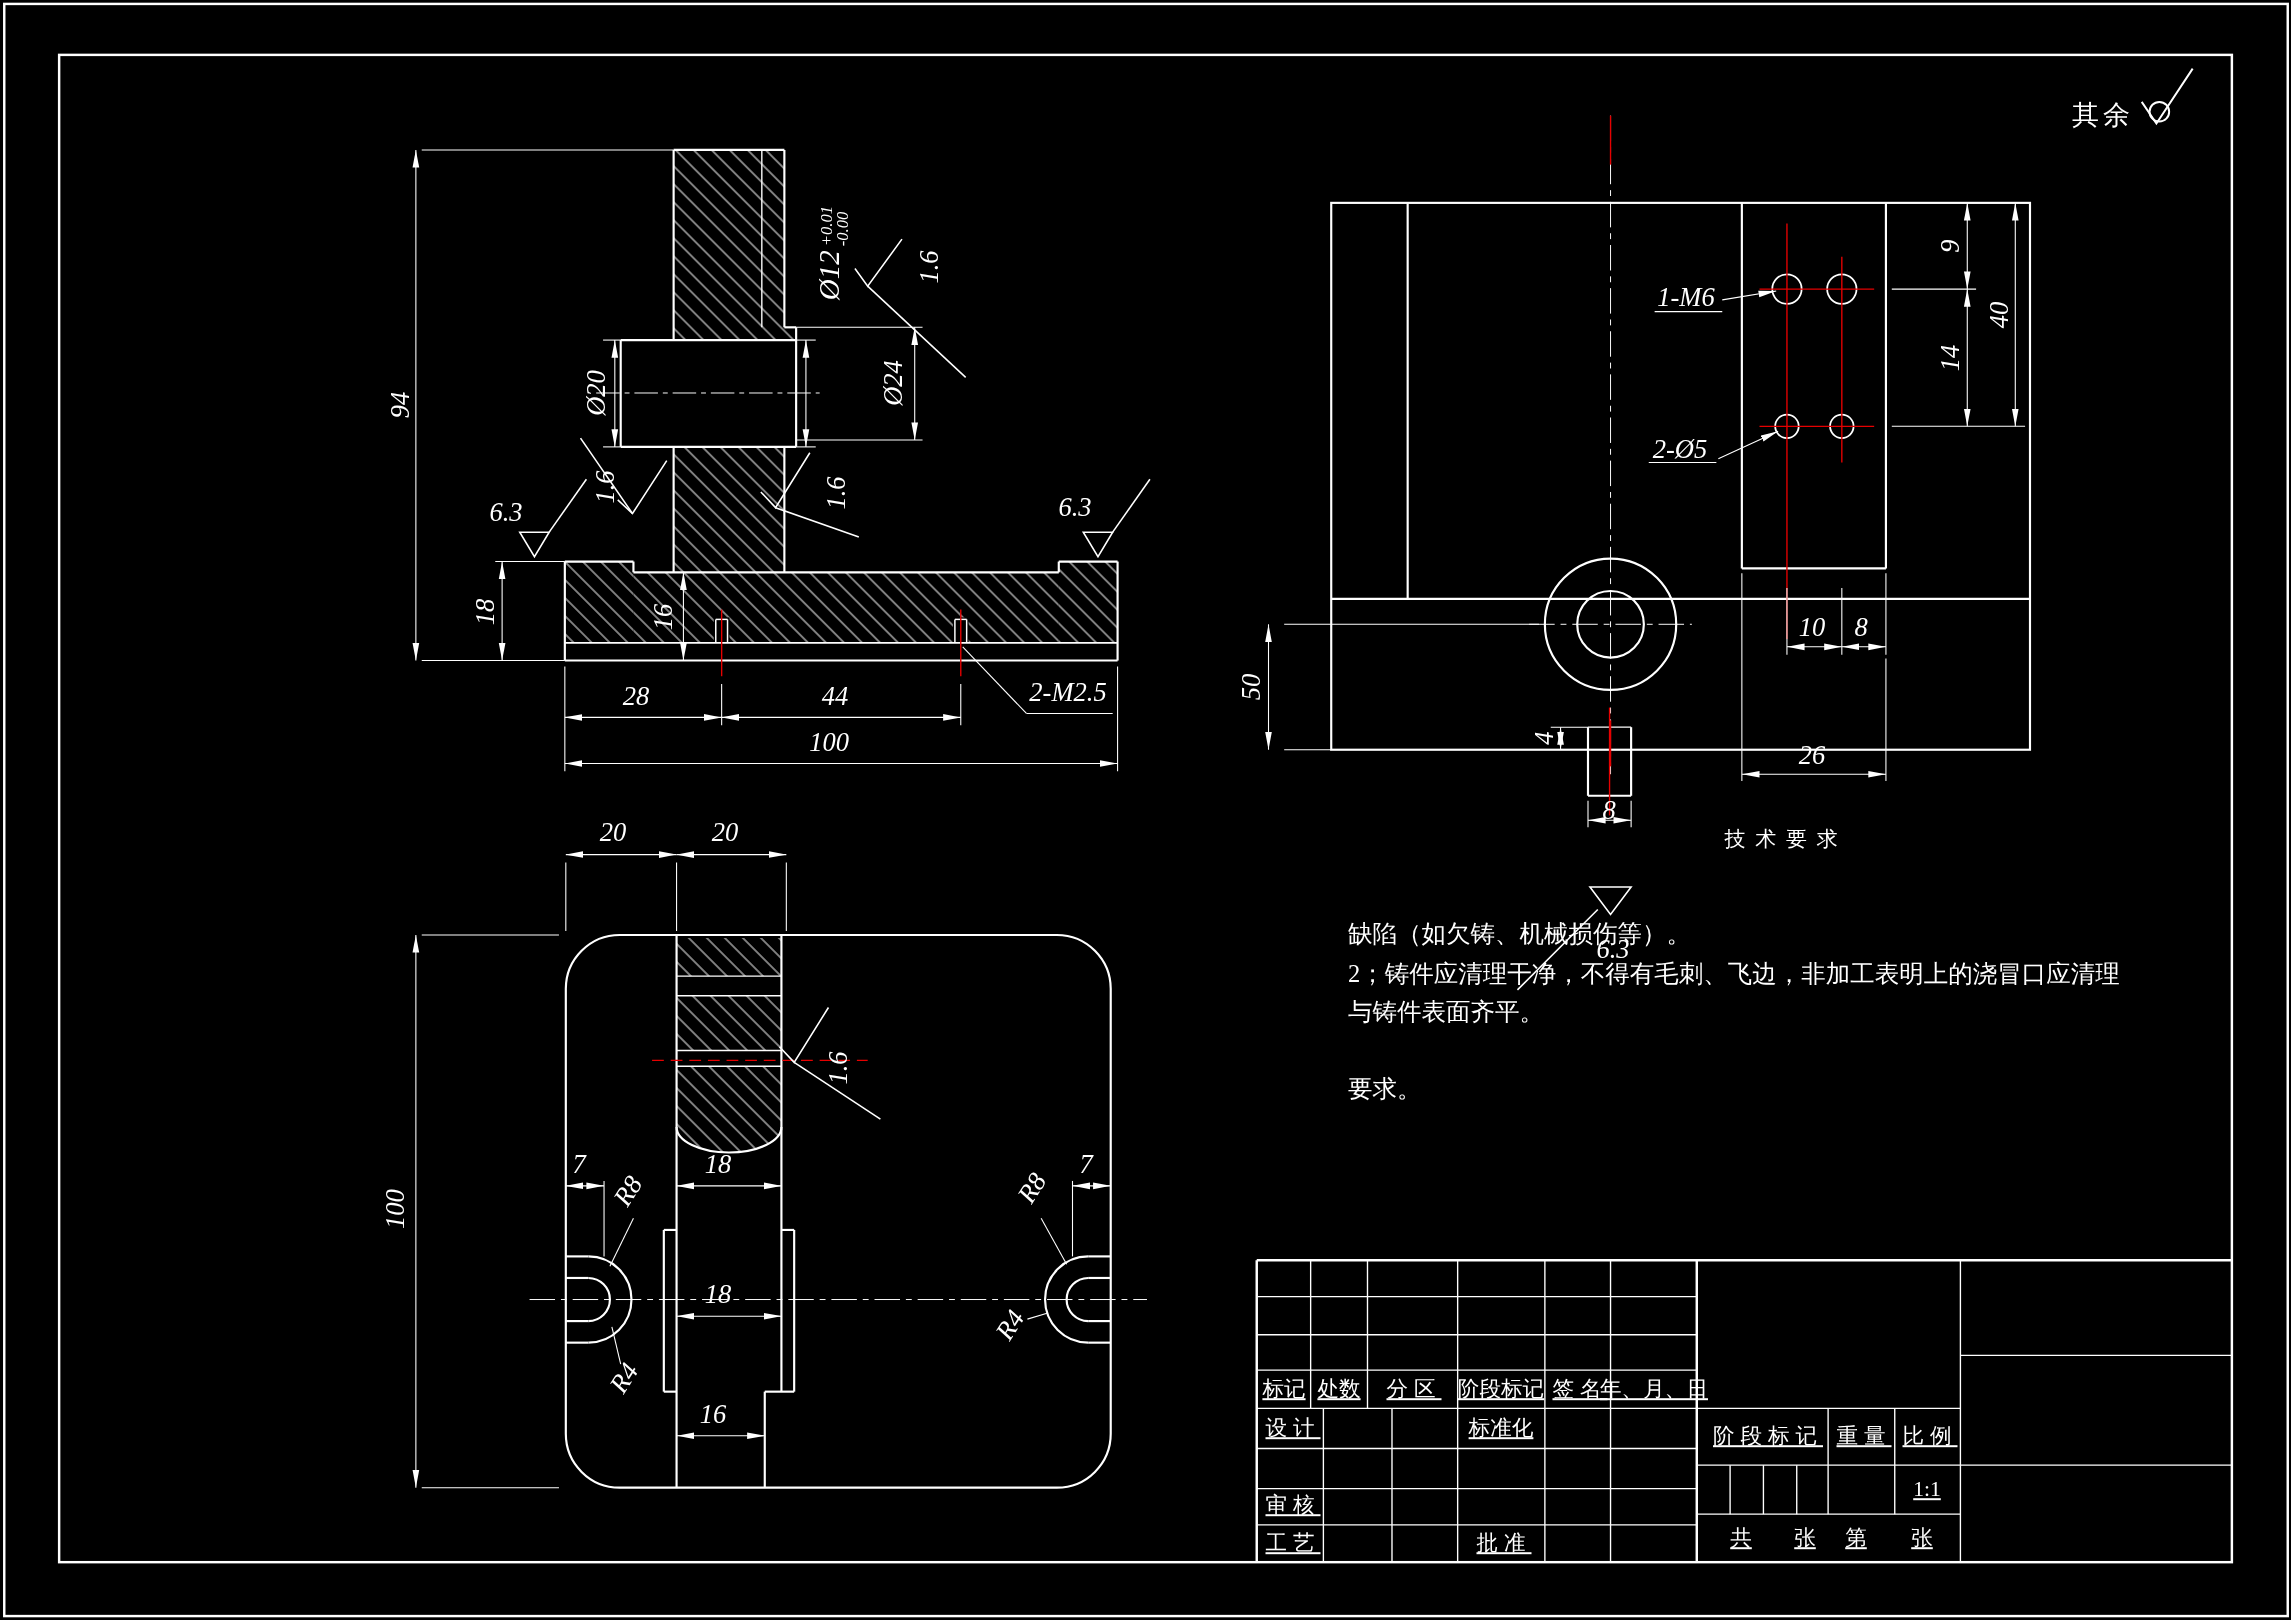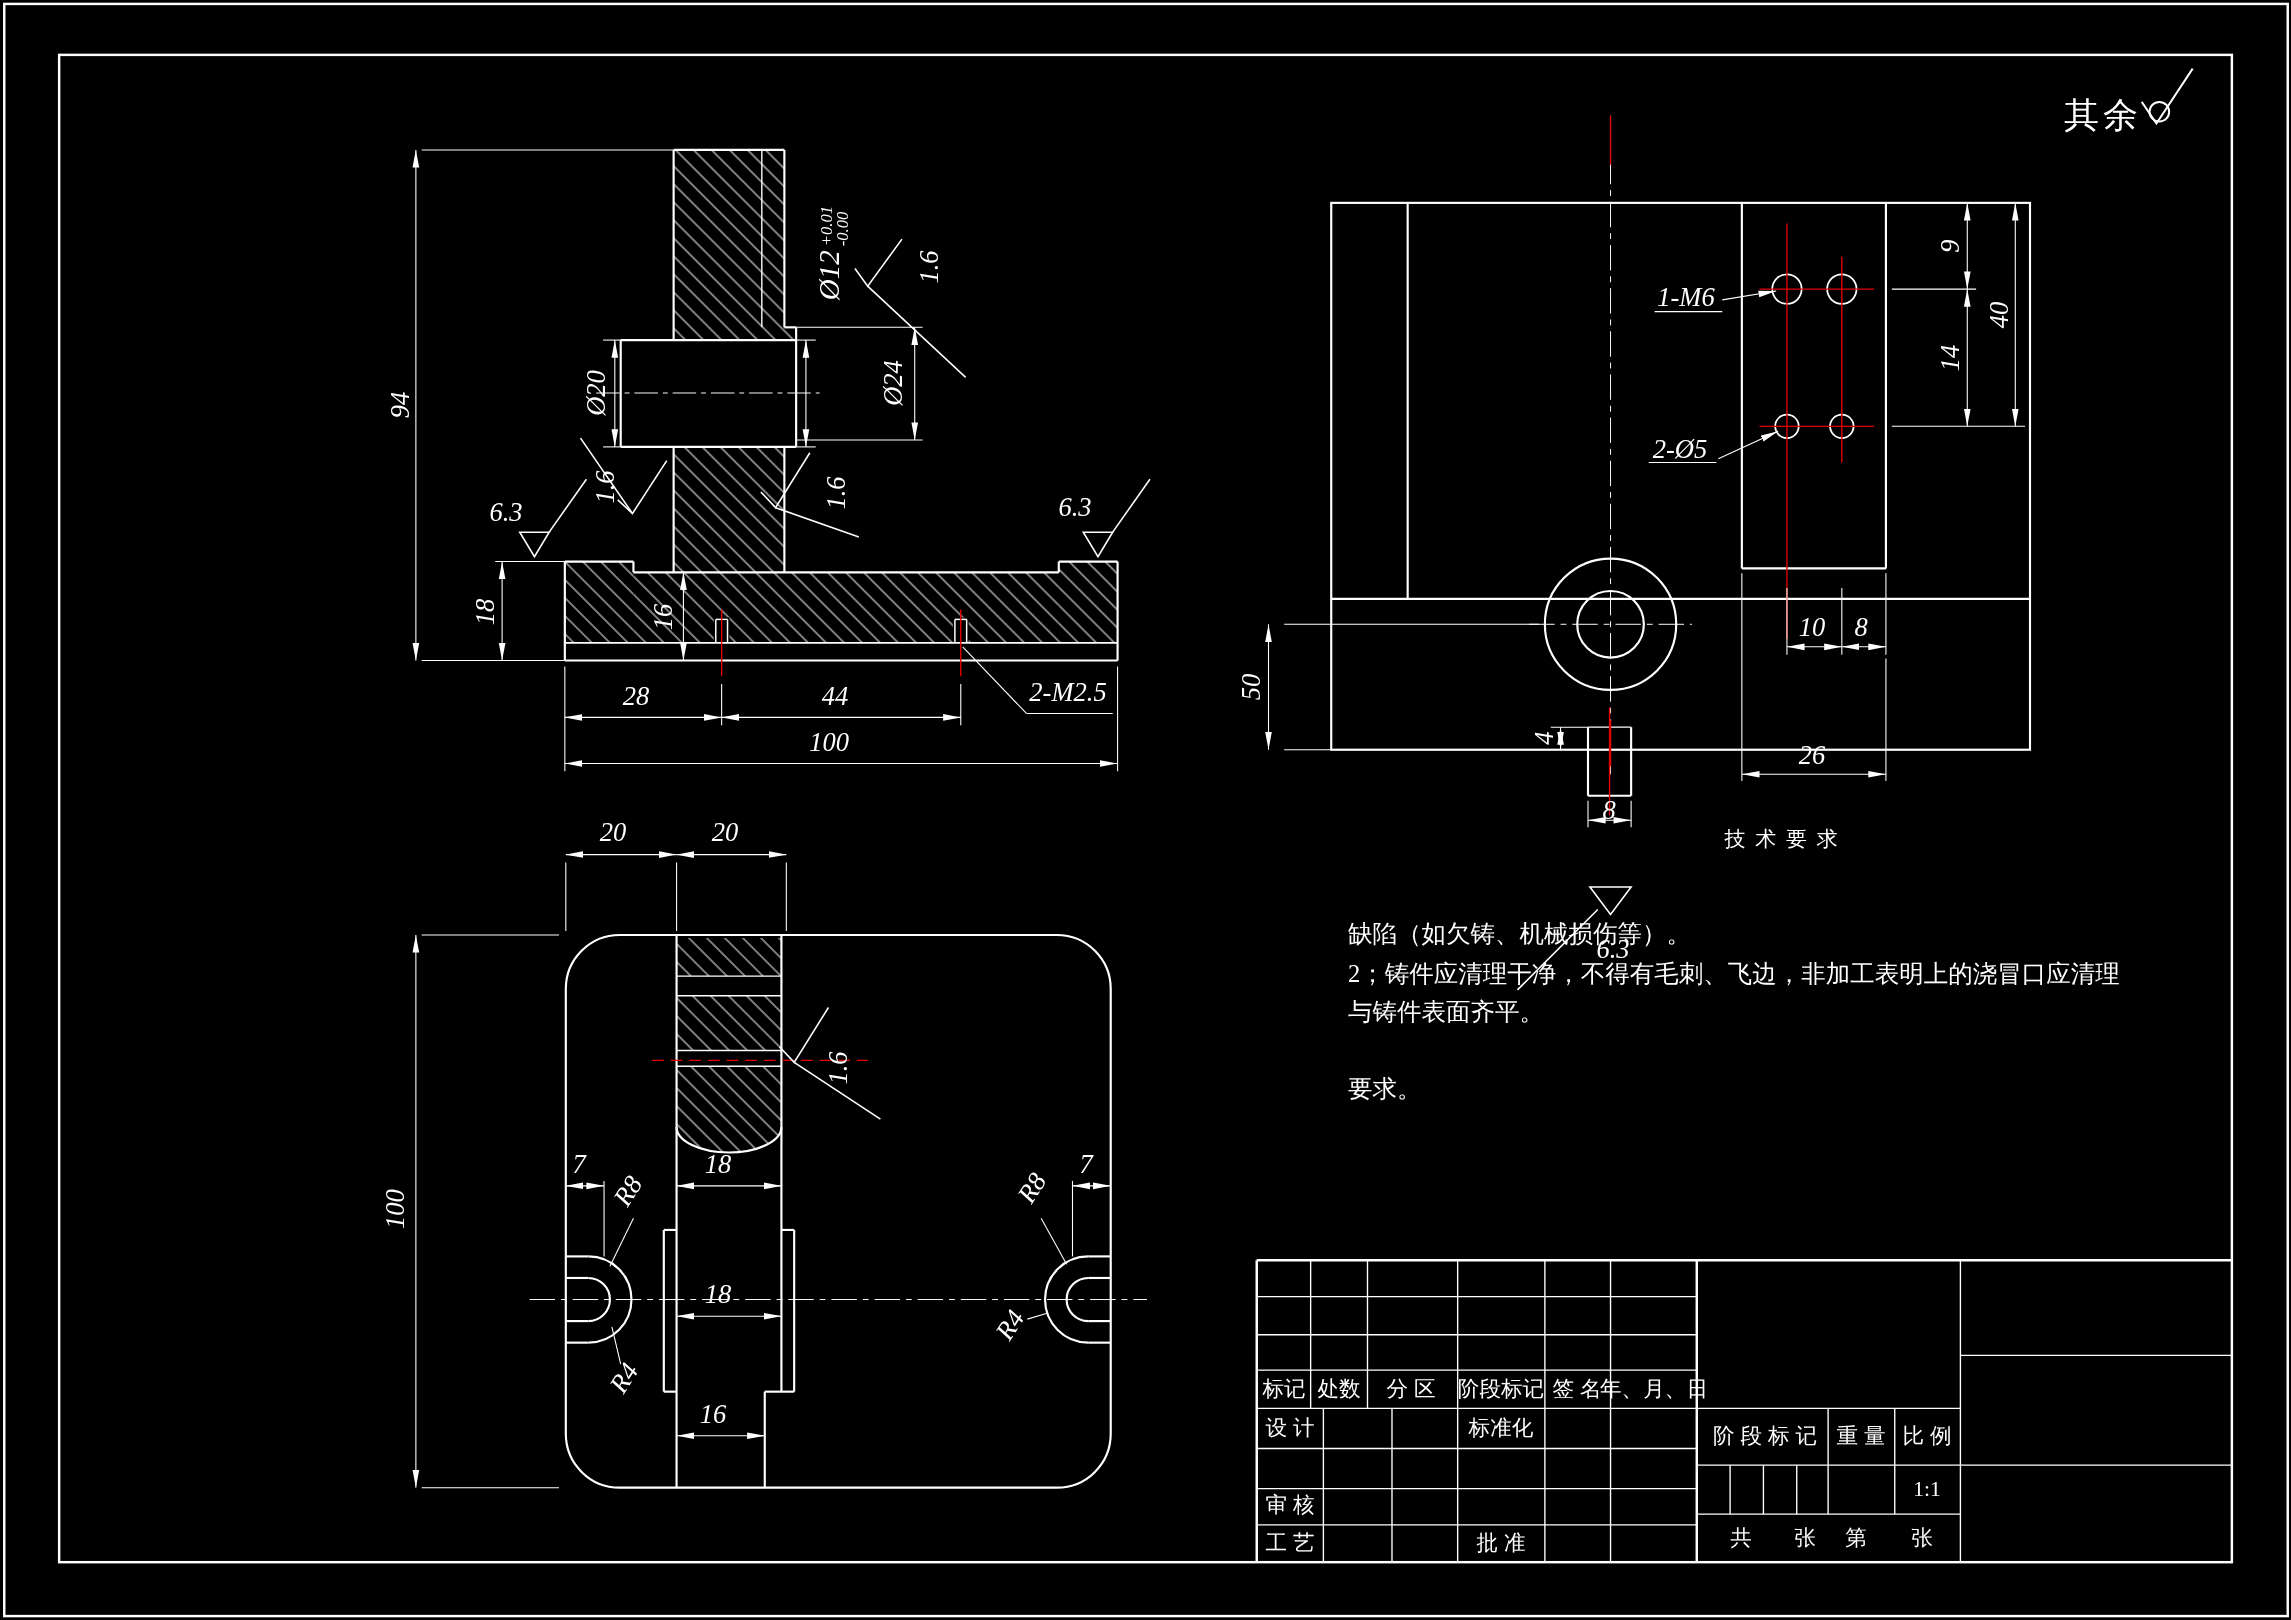--- a/index.html
+++ b/index.html
@@ -3,25 +3,25 @@
 <meta charset="utf-8">
 <style>
   html,body{margin:0;padding:0;background:#000;}
   #stage{position:relative;width:2292px;height:1620px;background:#000;overflow:hidden;
          font-family:"Liberation Serif","DejaVu Serif",serif;}
   svg{position:absolute;left:0;top:0;}
   .lb{position:absolute;transform:translate(-50%,-50%);color:#fff;white-space:nowrap;line-height:1;}
   .dim{font-size:26.5px;font-style:italic;}
   .rot{transform:translate(-50%,-50%) rotate(-90deg);}
   .rot55{transform:translate(-50%,-50%) rotate(-58deg);}
-  .cn{font-size:21.6px;font-style:normal;}
+  .cn{font-size:21.6px;font-style:normal;text-decoration:underline;}
   .sp{letter-spacing:5.9px;}
   .note{position:absolute;color:#fff;font-size:24.5px;white-space:nowrap;}
   .big{font-size:21px;letter-spacing:9.8px;}
-  .rest{font-size:35px;letter-spacing:3.9px;}
+  .rest{font-size:27px;letter-spacing:3.9px;}
   .tolstack{display:inline-flex;flex-direction:column;font-size:16.7px;font-style:italic;
             line-height:16.7px;vertical-align:middle;margin-left:3.9px;}
   .d12main{font-size:29px;font-style:italic;}
 </style>
 </head>
 <body>
 
 <div id="stage">
 
 <svg width="2292" height="1620" viewBox="0 0 2338 1653">

